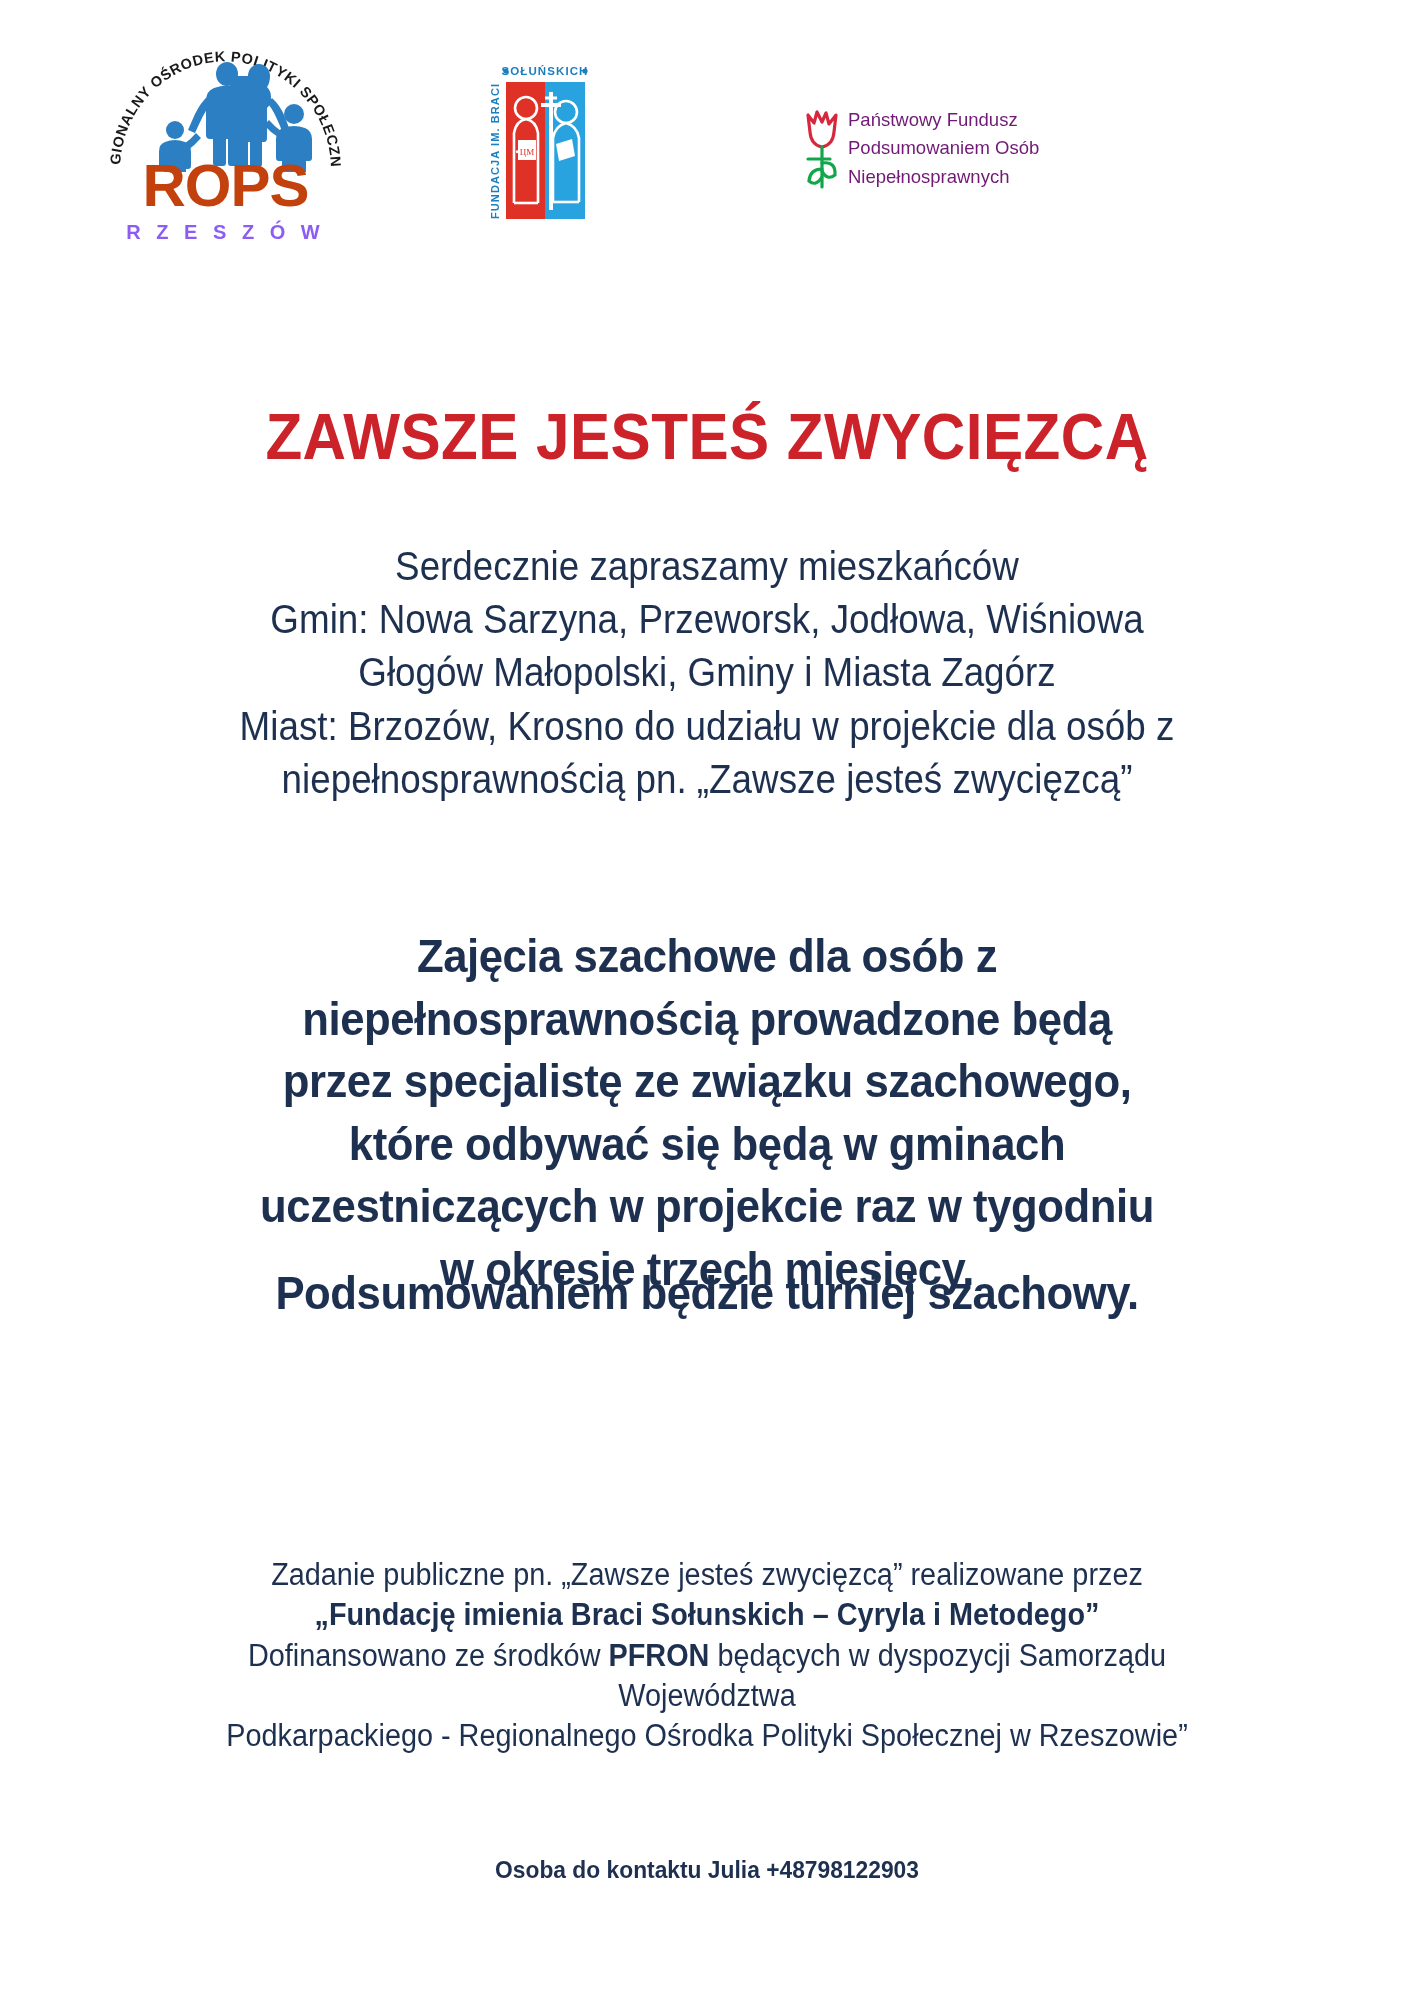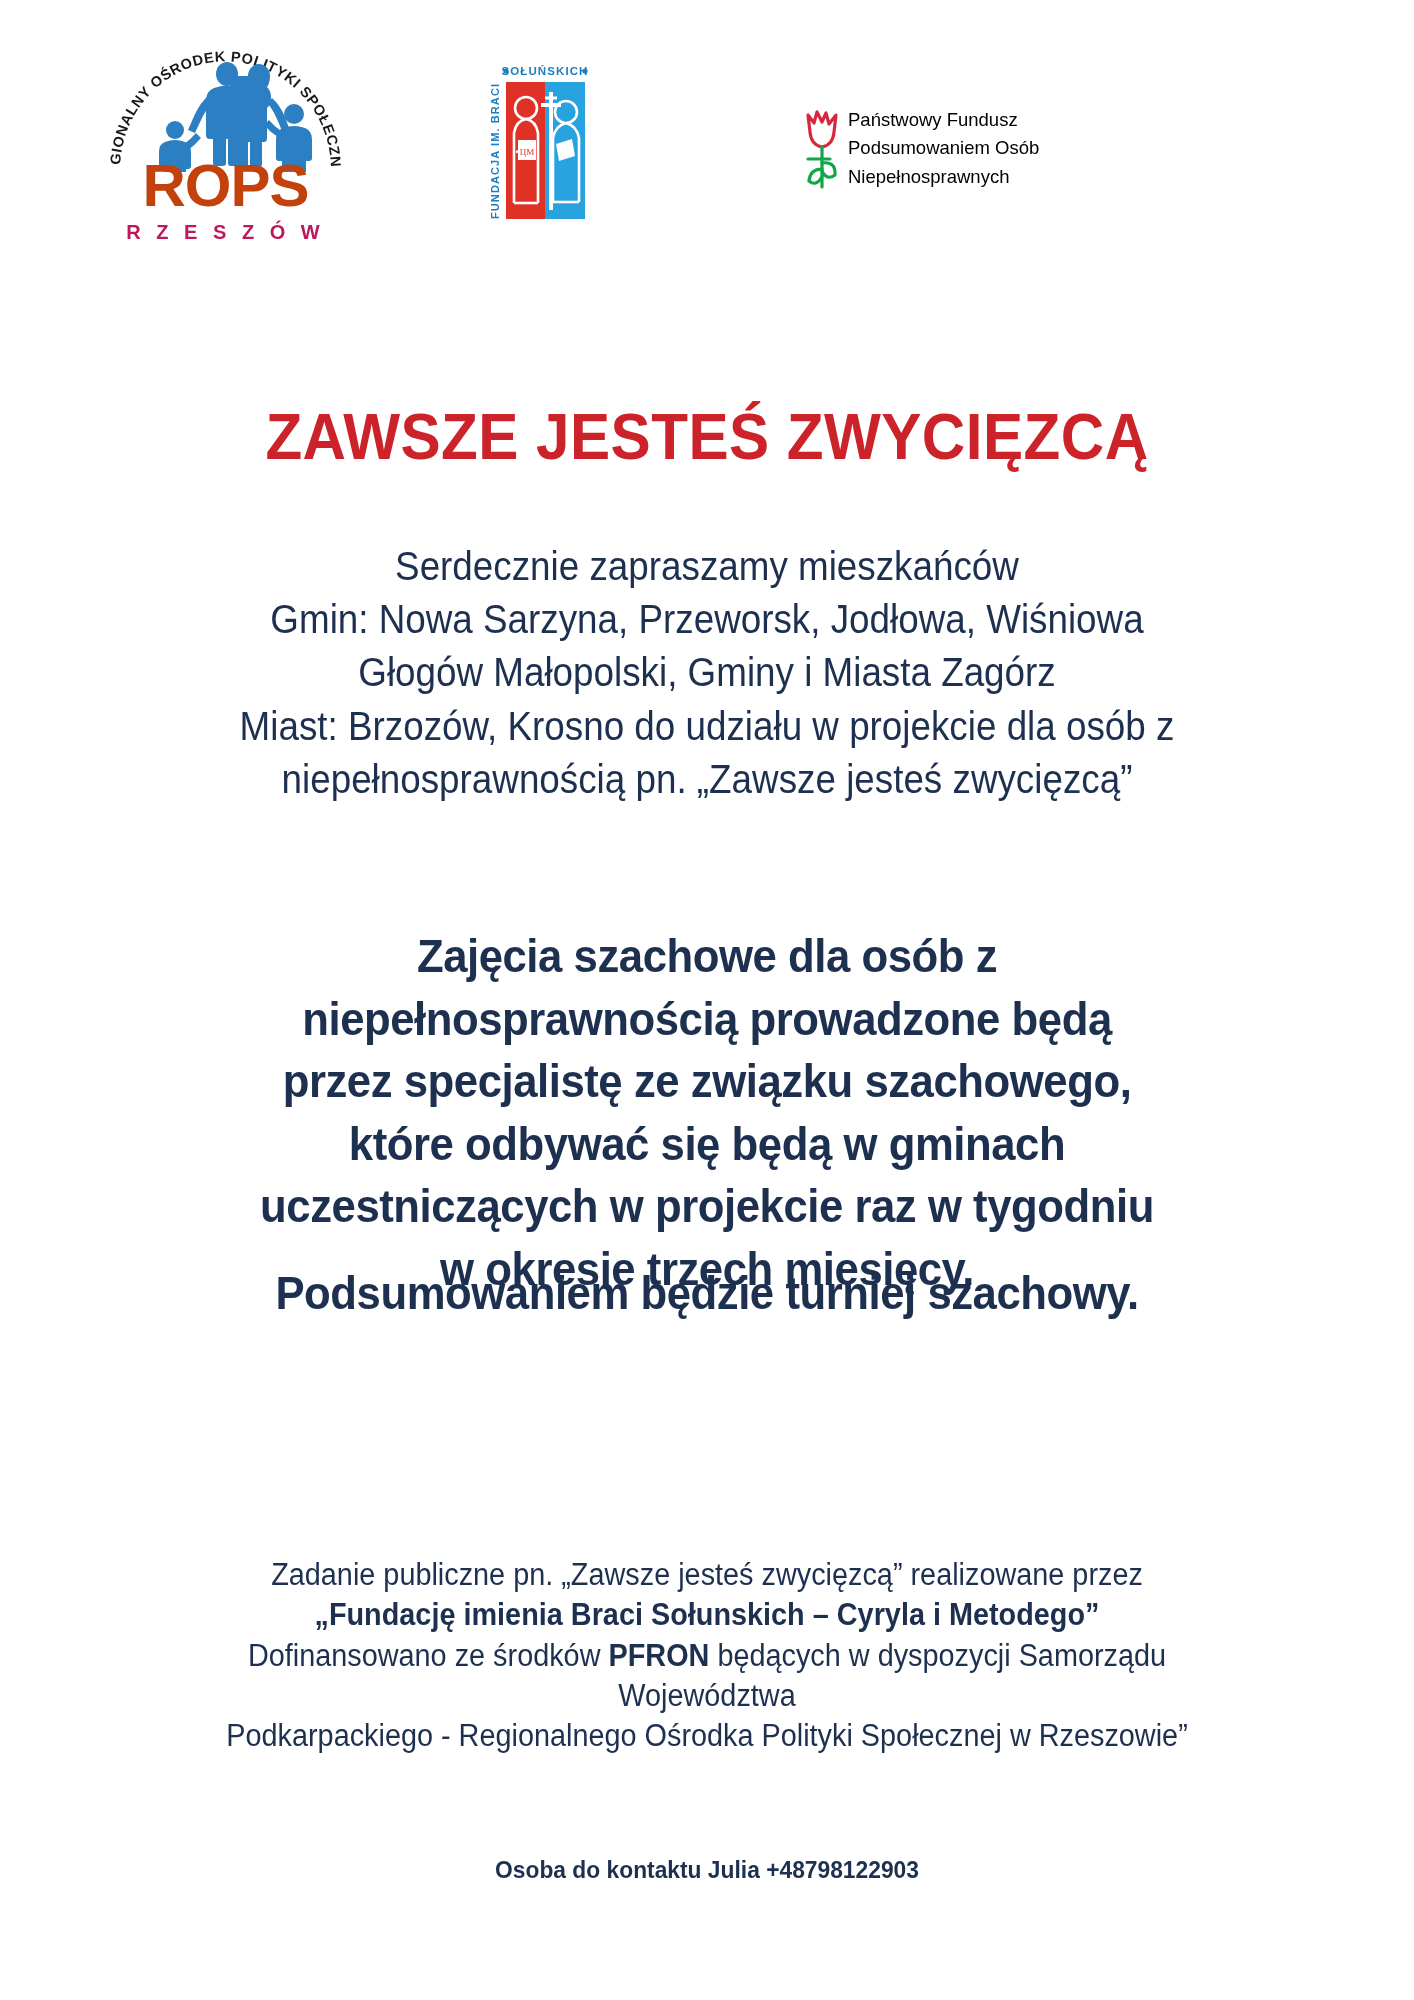--- a/index.html
+++ b/index.html
@@ -46,21 +46,21 @@
   }
   .rops-sub {
     position: absolute;
     left: 0; top: 183px;
     width: 235px;
     text-align: center;
     font-family: "Liberation Sans", sans-serif;
     font-weight: bold;
     font-size: 20px;
     letter-spacing: 5px;
-    color: #be185d;
+    color: #8b5cf6;
   }
 
   
   .fundacja-logo {
     position: absolute;
     left: 478px;
     top: 52px;
     width: 135px;
     height: 175px;
   }
@@ -73,21 +73,21 @@
     width: 230px;
     height: 86px;
   }
   .pfron-mark { position: absolute; left: 0; top: 0; }
   .pfron-text {
     position: absolute;
     left: 48px; top: 3px;
     font-family: "Liberation Sans", sans-serif;
     font-size: 18.5px;
     line-height: 1.53;
-    color: #000000;
+    color: #701a75;
     white-space: nowrap;
   }
 
   
   .headline {
     position: absolute;
     top: 400px; left: 0;
     width: 1414px;
     text-align: center;
     font-family: "Liberation Sans Narrow", "Liberation Sans", sans-serif;

